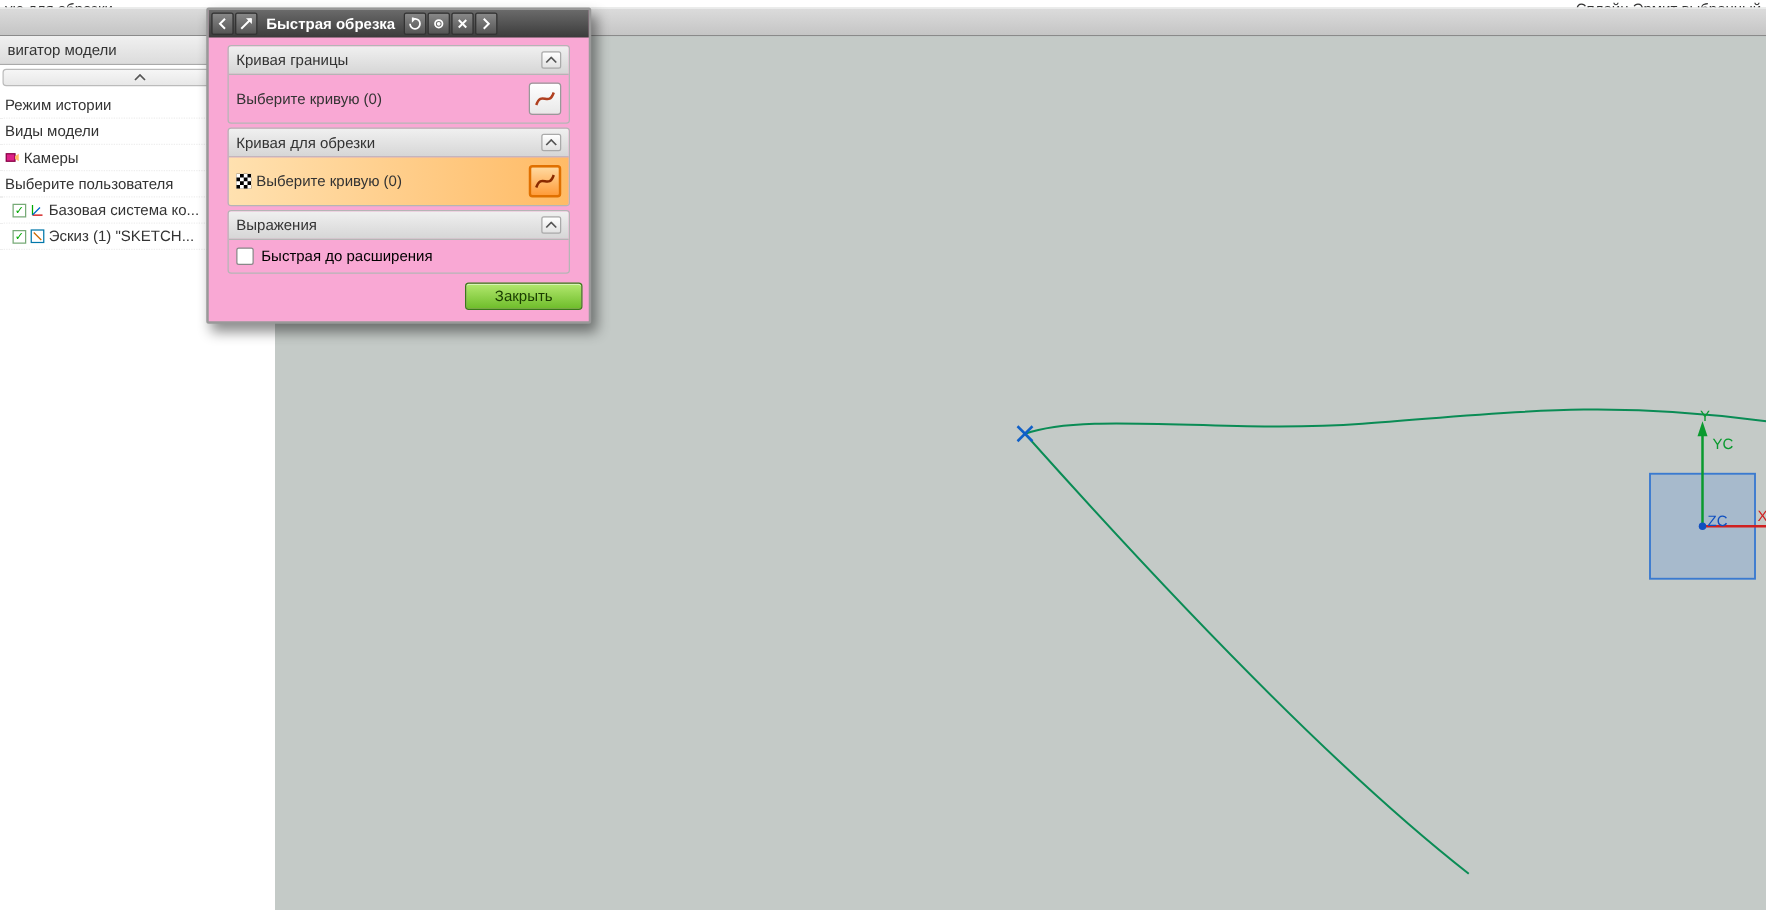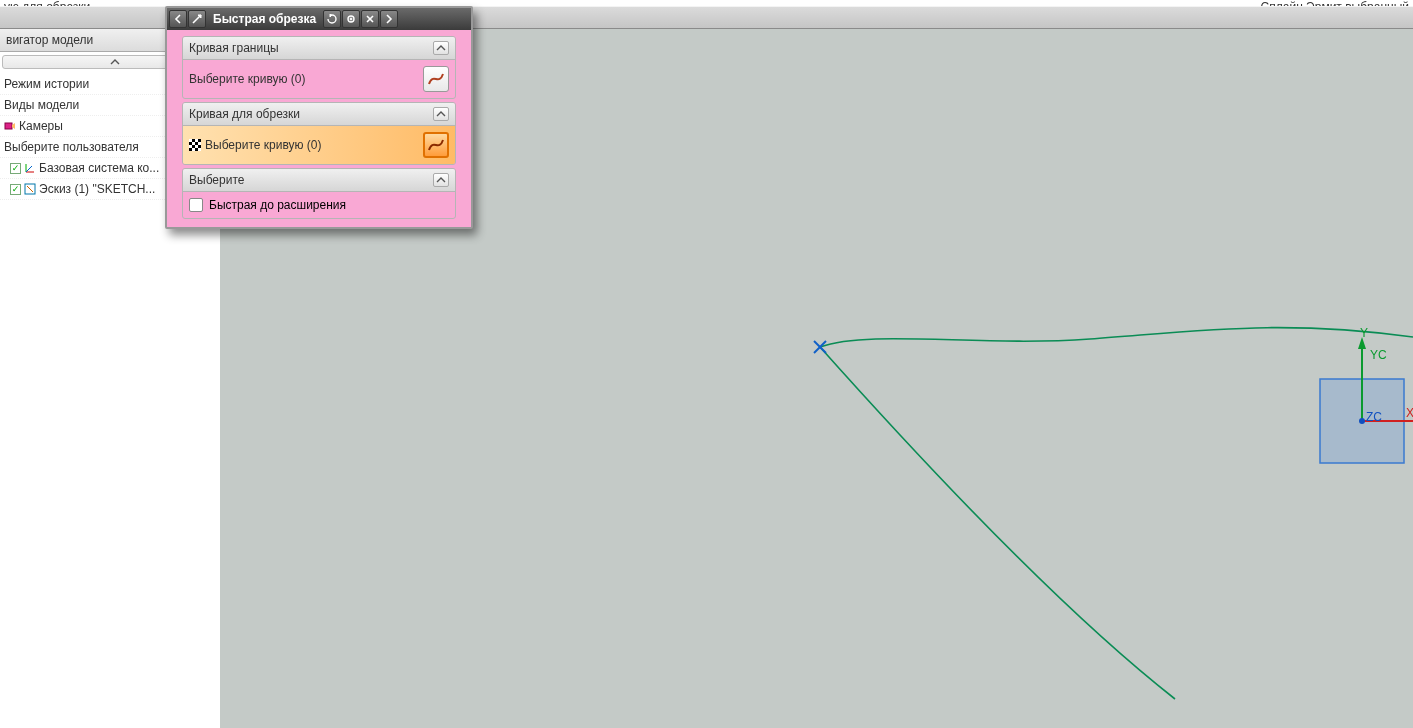--- a/index.html
+++ b/index.html
@@ -4,21 +4,21 @@
 <style>
   * { box-sizing: border-box; margin: 0; padding: 0; font-family: Arial, sans-serif; font-size: 12px; }
   body { width: 1413px; height: 728px; background: #c4cac7; overflow: hidden; position: relative; }
 
   .top-status { position: absolute; left: 0; top: 0; width: 1413px; height: 6px; background: #fff; color: #333; padding: 0 4px; font-size: 11px; display: flex; justify-content: space-between; }
   .top-status .left-txt, .top-status .right-txt { overflow: hidden; white-space: nowrap; }
 
   .toolbar-bg { position: absolute; left: 0; top: 6px; width: 1413px; height: 23px; background: linear-gradient(#dbdbdb,#c5c5c5); border-top: 1px solid #f4f4f4; border-bottom: 1px solid #8a8a8a; }
 
   
-  .sidebar { position: absolute; left: 0; top: 29px; width: 230px; height: 699px; background: #fff; border-right: 1px solid #b91c1c; }
+  .sidebar { position: absolute; left: 0; top: 29px; width: 230px; height: 699px; background: #fff; border-right: 6px solid #b91c1c; }
   .panel-title { background: linear-gradient(#f0f0f0,#dcdcdc); border-bottom: 1px solid #aaa; padding: 4px 6px; font-weight: normal; color: #333; }
   .panel-sub { background: linear-gradient(#f6f6f6,#e8e8e8); border: 1px solid #bbb; border-radius: 3px; margin: 3px 2px; height: 14px; display:flex; align-items:center; justify-content:center; }
   .panel-sub svg { width: 10px; height: 6px; }
   .tree { padding: 2px 0; }
   .tree-item { padding: 3px 4px; color: #333; border-bottom: 1px dotted #eee; display:flex; align-items:center; gap:3px; }
   .tree-indent { padding-left: 10px; }
   .icon-box { width:12px; height:12px; display:inline-block; }
   .chk { width:11px; height:11px; border:1px solid #7a7; background:#fff; display:inline-flex; align-items:center; justify-content:center; font-size:9px; color:#0a0; }
 
   
@@ -206,27 +206,30 @@
         <span class="curve-btn active">
           <svg width="18" height="18" viewBox="0 0 18 18">
               <path d="M2 14 C 6 2, 12 16, 16 4" fill="none" stroke="#8a2a00" stroke-width="2"></path>
             </svg>
         </span>
       </div>
     </div>
 
     <div class="section">
       <div class="section-header">
-        <span>Выберите</span>
+        <span>Выражения</span>
         <span class="collapse-btn">
             <svg width="10" height="6" viewBox="0 0 10 6">
               <polyline points="1,5 5,1 9,5" fill="none" stroke="#555" stroke-width="1.4"></polyline>
             </svg>
           </span>
       </div>
       <div class="check-row">
         <span class="chkbox"></span>
         <span>Быстрая до расширения</span>
       </div>
     </div>
 
+    <div class="dlg-footer">
+      <div class="close-btn">Закрыть</div>
+    </div>
   </div>
 </div>
 
 </body></html>

